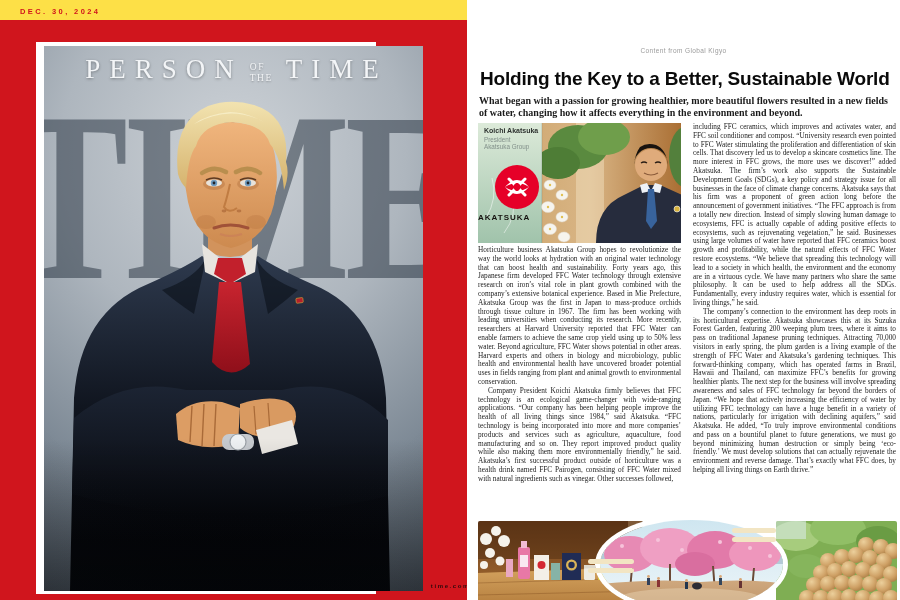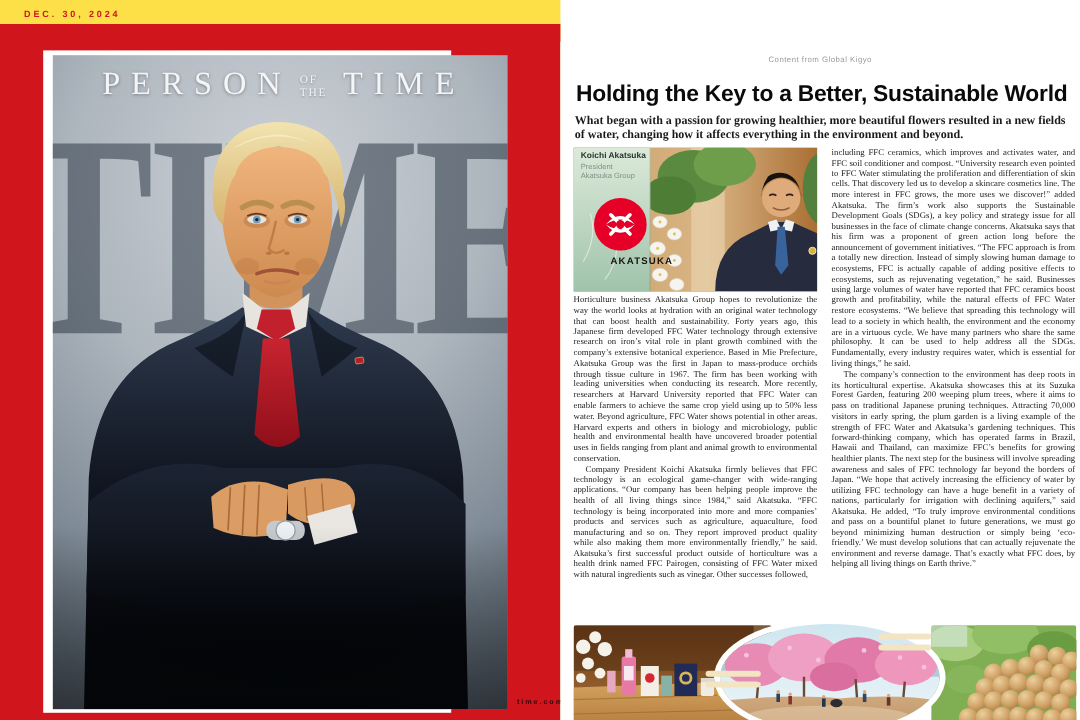--- a/index.html
+++ b/index.html
@@ -44,21 +44,21 @@
      text-align:justify;}
   .body-p.indent{text-indent:10px;}
 
   
   .lead-photo{position:relative;width:203px;height:120px;margin-bottom:3px;overflow:hidden;background:#c79a5e;}
   .lead-photo svg{position:absolute;inset:0;}
   .cap{position:absolute;top:4px;left:6px;font-family:"Liberation Sans",sans-serif;}
   .cap-name{font-weight:bold;font-size:7px;color:#2e3330;line-height:8.5px;}
   .cap-sub{font-size:6.3px;color:#82908а;color:#82908a;line-height:7.8px;}
   .logo{position:absolute;left:17px;top:42px;width:44px;height:44px;}
-  .logo-word{position:absolute;left:0px;top:90px;width:83px;text-align:right;font-family:"Liberation Sans",sans-serif;
+  .logo-word{position:absolute;left:0px;top:90px;width:83px;text-align:left;font-family:"Liberation Sans",sans-serif;
      font-weight:bold;font-size:8px;letter-spacing:1px;color:#15120f;}
 
   
   .photo-strip{position:absolute;left:11px;top:486px;width:419px;height:87px;background:#fff;z-index:3;}
   .strip1{position:absolute;left:0;top:0;width:165px;height:87px;border-radius:2px;}
   .strip3{position:absolute;left:298px;top:0;width:121px;height:87px;border-radius:2px;}
   .strip2-wrap{position:absolute;left:122px;top:-1px;width:183px;height:89px;border-radius:50%;overflow:hidden;
      box-shadow:0 0 0 5px #fff;z-index:2;}
   .strip2-wrap svg{width:183px;height:89px;display:block;}
   .deco{position:absolute;z-index:4;}

